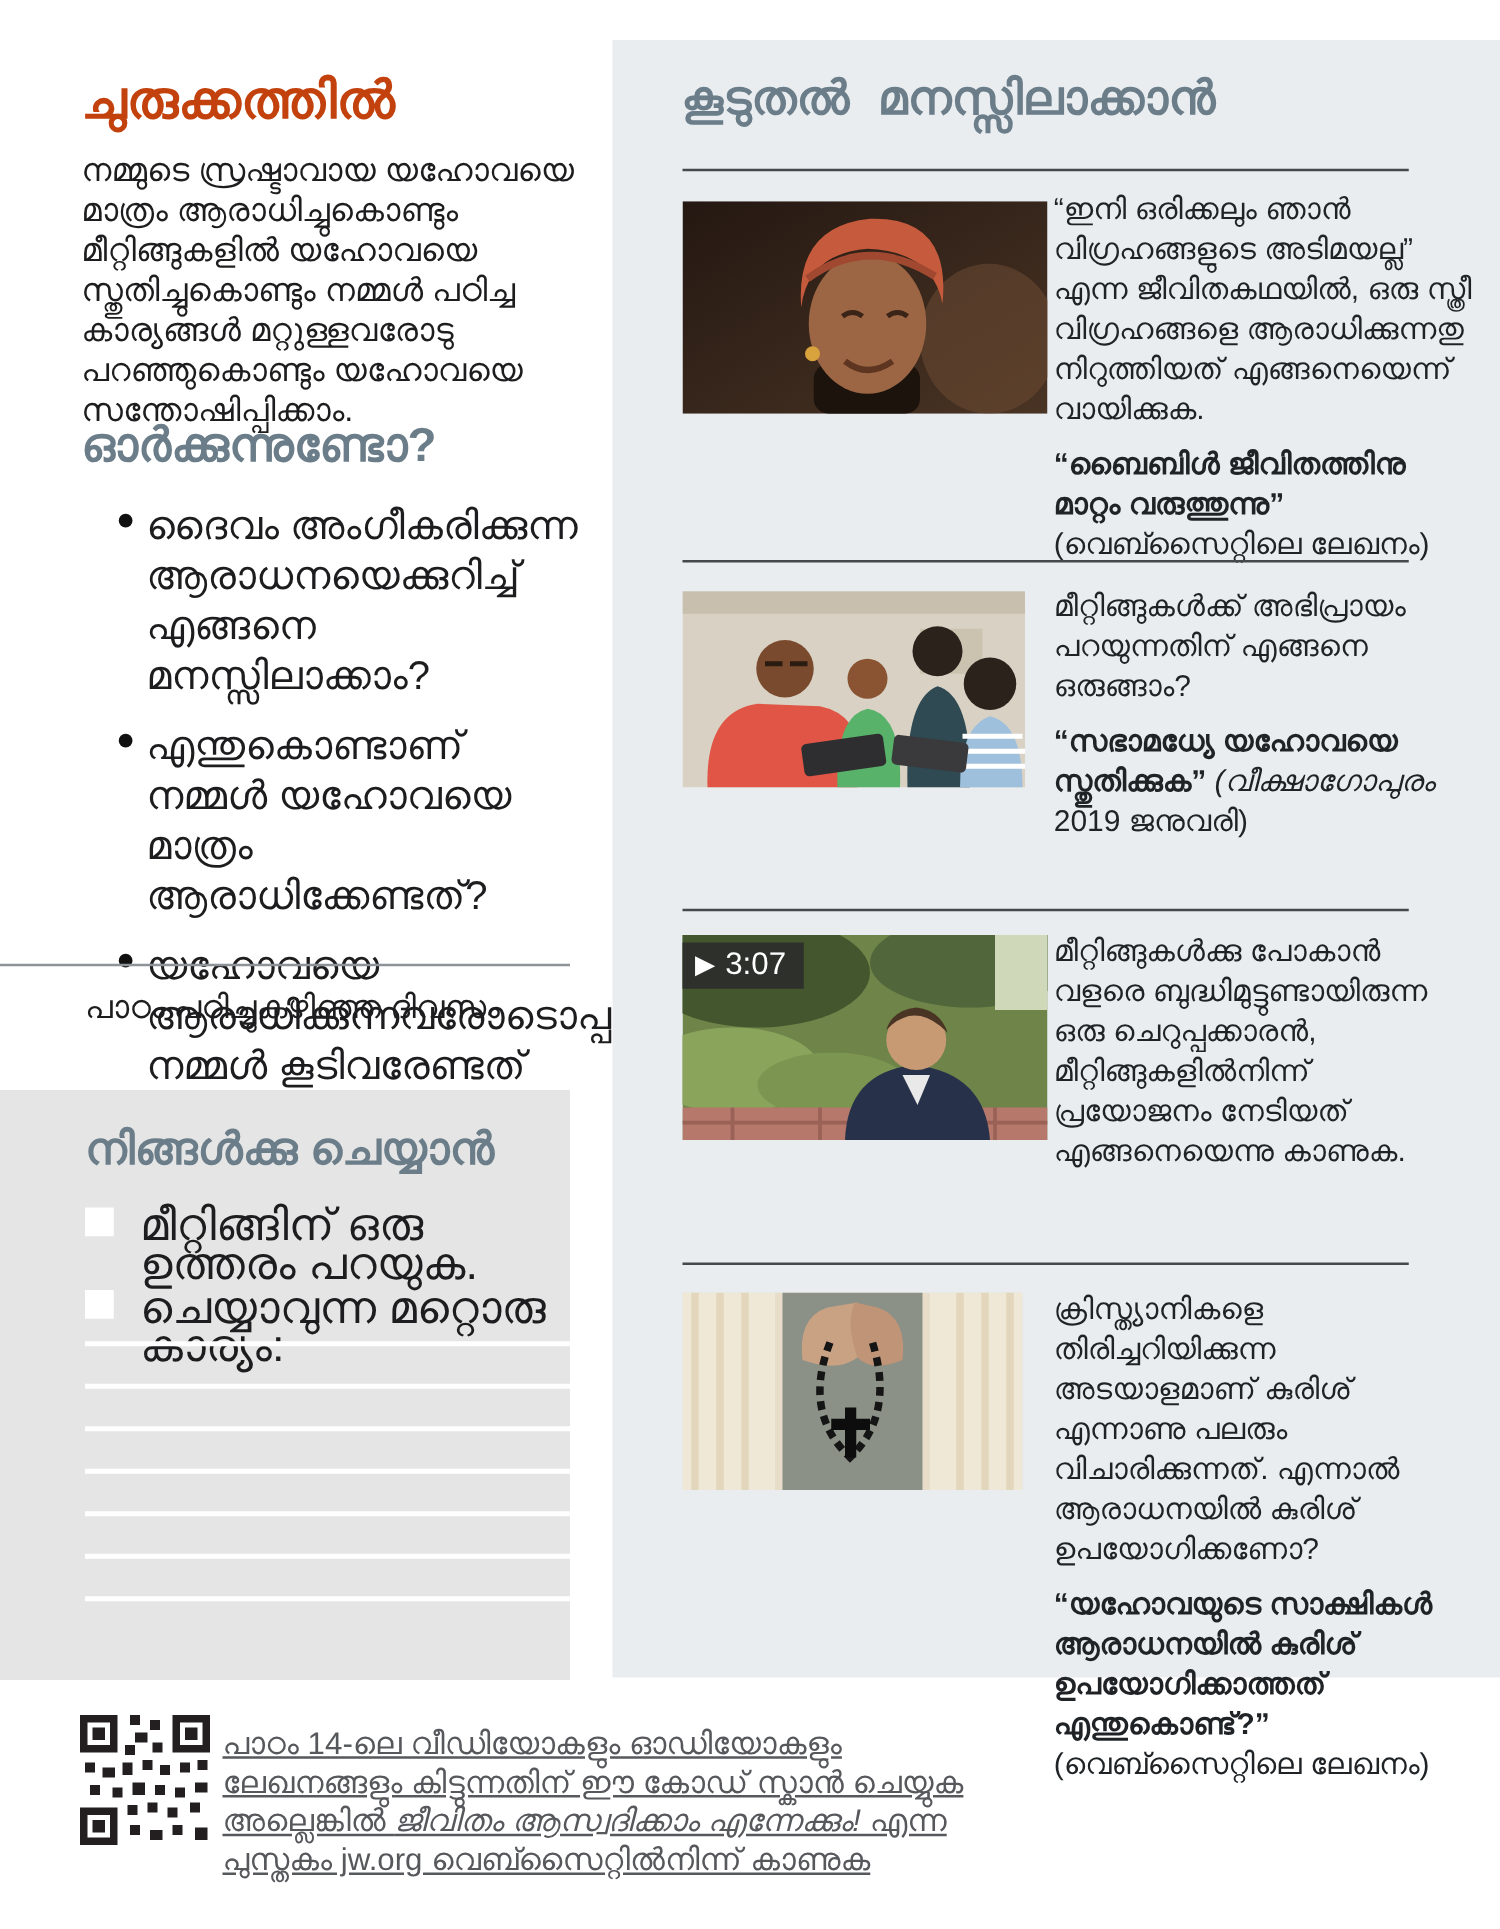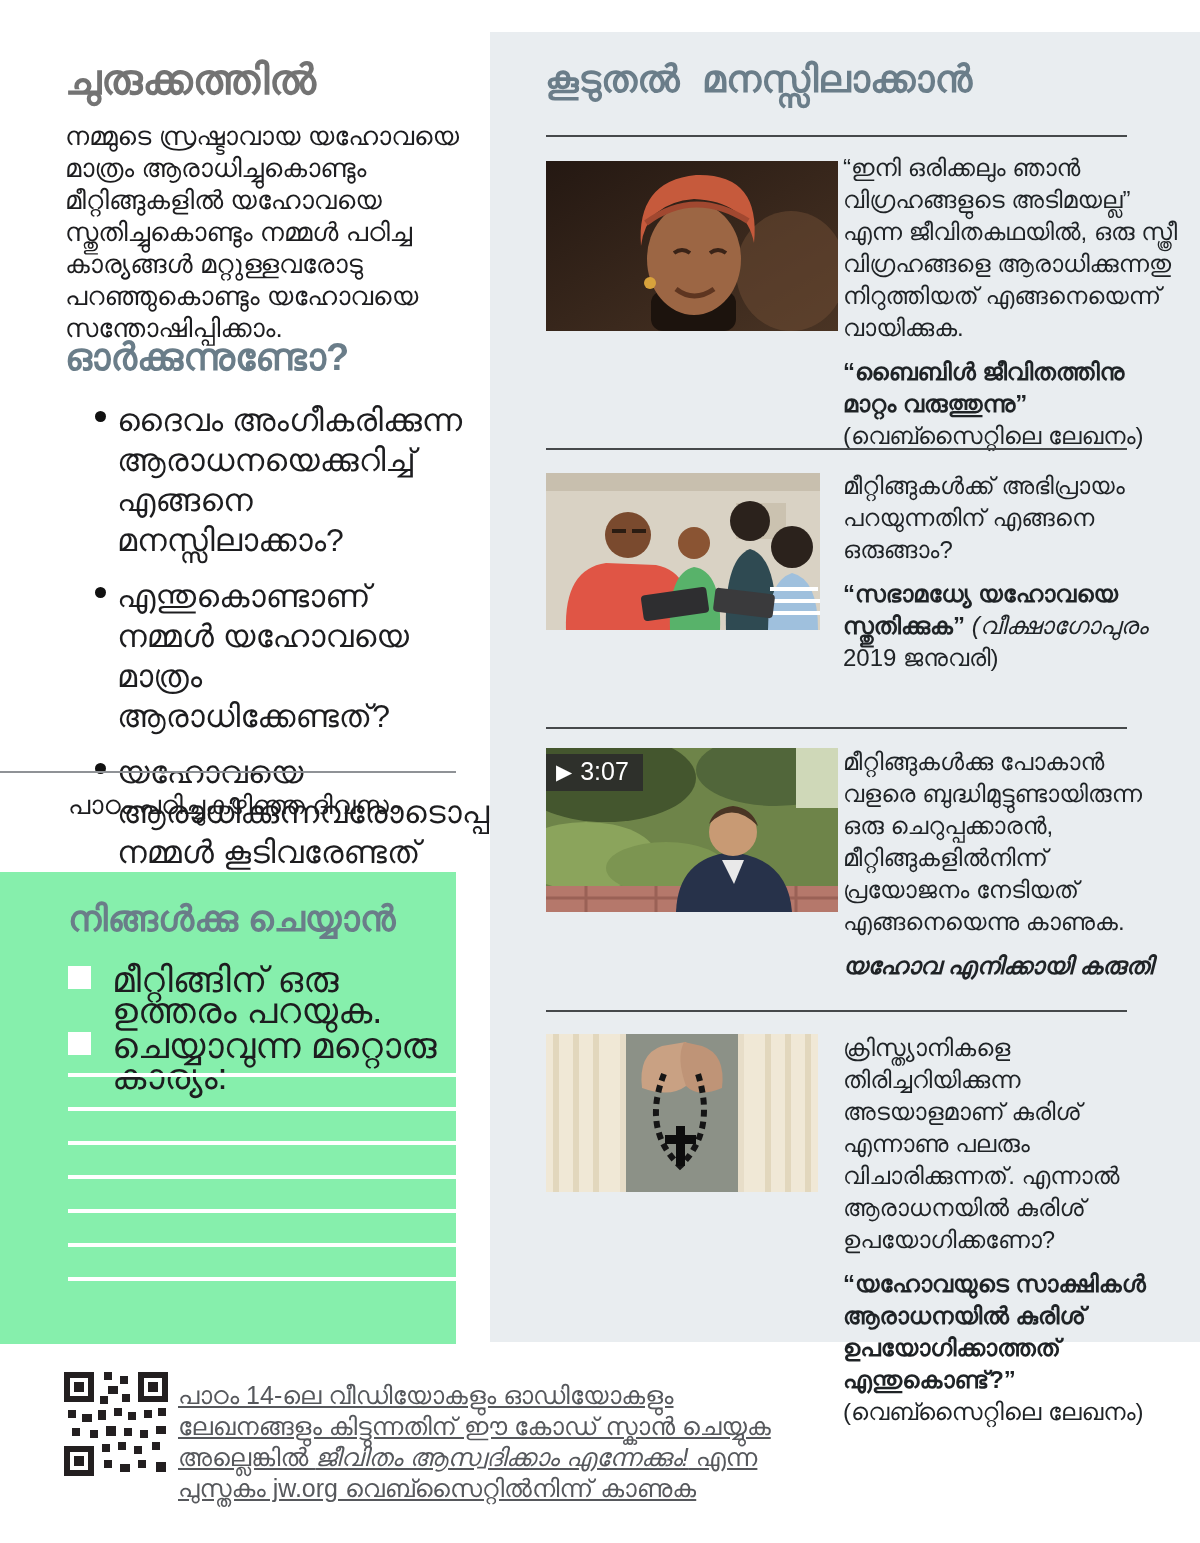--- a/index.html
+++ b/index.html
@@ -1,28 +1,28 @@
 <!DOCTYPE html>
 <html><head>
 <meta charset="utf-8">
 <style>
   html,body{margin:0;padding:0;background:#ffffff;}
   .page{position:relative;width:1200px;height:1543px;background:#ffffff;overflow:hidden;
         font-family:"Liberation Sans", sans-serif;color:#1d1d1f;}
   
-  .h-orange{position:absolute;left:65px;top:56px;font-size:42px;font-weight:bold;color:#737373;margin:0;}
+  .h-orange{position:absolute;left:65px;top:56px;font-size:42px;font-weight:bold;color:#c2410c;margin:0;}
   .summary-text{position:absolute;left:65px;top:120px;width:398px;font-size:26px;line-height:32px;margin:0;}
   .h-slate-left{position:absolute;left:65px;top:336px;font-size:38px;font-weight:bold;color:#6a7d89;margin:0;}
   .remember-list{position:absolute;left:65px;top:400px;width:400px;}
   .r-item{position:relative;padding-left:52px;font-size:32px;line-height:40px;margin-bottom:16px;}
   .r-item::before{content:"";position:absolute;left:30px;top:11px;width:11px;height:11px;border-radius:50%;background:#111;}
   .date-rule{position:absolute;left:0;top:771px;width:456px;height:2px;background:#8f9296;}
   .date-label{position:absolute;left:68px;top:790px;font-size:26px;}
   
-  .todo-box{position:absolute;left:0;top:872px;width:456px;height:472px;background:#86efac;}
+  .todo-box{position:absolute;left:0;top:872px;width:456px;height:472px;background:#e5e5e5;}
   .todo-heading{position:absolute;left:68px;top:26px;font-size:36px;font-weight:bold;color:#6a7d89;margin:0;}
   .todo-item{position:absolute;left:68px;width:370px;font-size:36px;line-height:31px;}
   .todo-item .cb{position:absolute;left:0;top:2px;width:23px;height:23px;background:#ffffff;}
   .todo-item .cb-label{display:block;padding-left:44px;}
   .write-line{position:absolute;left:68px;width:388px;height:4px;background:#ffffff;}
   
   .right-panel{position:absolute;left:490px;top:32px;width:820px;height:1310px;background:#e9edf0;}
   .rp-heading{position:absolute;left:55px;top:26px;font-size:38px;font-weight:bold;color:#6a7d89;margin:0;word-spacing:12px;}
   .rp-sep{position:absolute;left:56px;width:581px;height:2px;background:#46494b;}
   .thumb{position:absolute;display:block;}
@@ -142,23 +142,20 @@
       <path d="M176 112 L188 136 L198 112 Z" fill="#e9e9e9"></path>
       <circle cx="187" cy="84" r="24" fill="#c89a74"></circle>
       <path d="M163 76 Q186 52 212 78 Q206 60 187 58 Q168 60 163 76 Z" fill="#4a3524"></path>
     </svg>
     <div class="badge" style="left:56px;top:722px;">
       <span class="tri">▶</span>
       <span>3:07</span>
     </div>
     <div class="rp-text" style="top:714px;">
       <span>മീറ്റിങ്ങുകൾക്കു പോകാൻ വളരെ ബുദ്ധിമുട്ടുണ്ടായിരുന്ന ഒരു ചെറുപ്പക്കാരൻ, മീറ്റിങ്ങുകളിൽനിന്ന് പ്രയോജനം നേടിയത് എങ്ങനെയെന്നു കാണുക.</span>
-      <div class="rp-caption">
-        <span class="bi">യഹോവ എനിക്കായി കരുതി</span>
-      </div>
     </div>
 
     <div class="rp-sep" style="top:978px;"></div>
     <svg class="thumb" style="left:56px;top:1002px;" width="272" height="158" viewBox="0 0 272 158">
       <rect width="272" height="158" fill="#e7ddc8"></rect>
       <rect x="0" y="0" width="74" height="158" fill="#f0e8d6"></rect>
       <rect x="198" y="0" width="74" height="158" fill="#f0e8d6"></rect>
       <path d="M10 0 v158 M30 0 v158 M50 0 v158 M222 0 v158 M242 0 v158 M262 0 v158" stroke="#e2d7bd" stroke-width="6"></path>
       <rect x="80" y="0" width="112" height="158" fill="#8c9187"></rect>
       <path d="M96 54 Q92 20 116 12 L140 8 Q150 24 140 52 Q124 64 96 54 Z" fill="#c9a183"></path>

